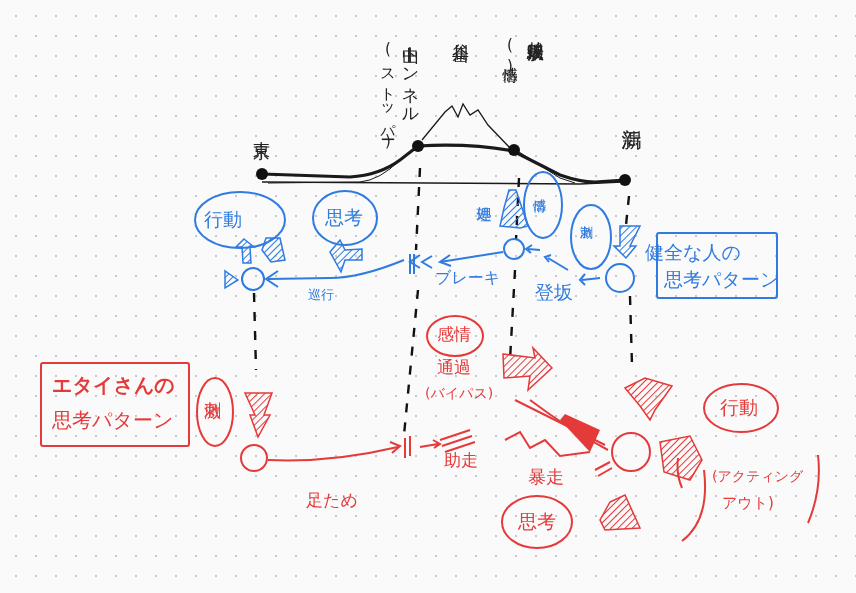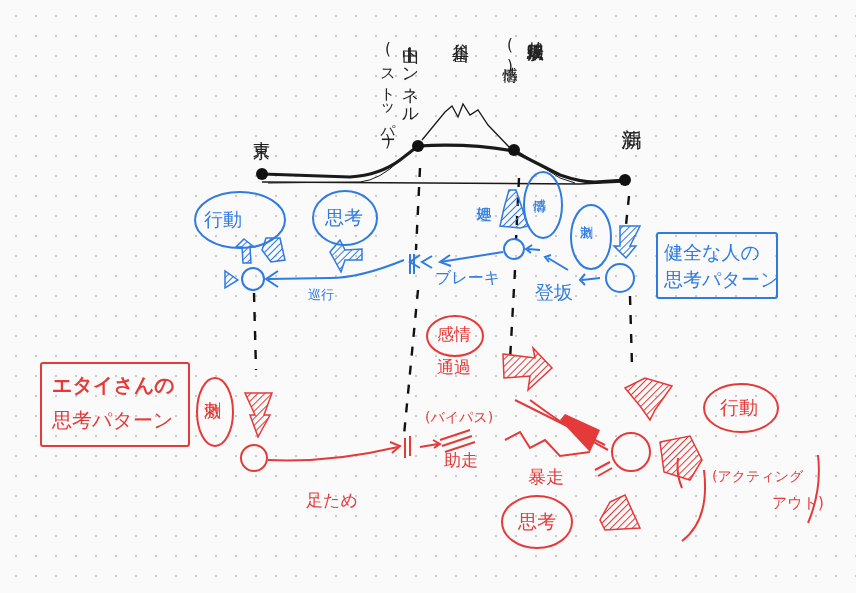--- a/index.html
+++ b/index.html
@@ -110,36 +110,36 @@
 </svg>
 
 <div class="lbl k v" style="left:253px;top:128px;">東京</div>
 <div class="lbl k v" style="left:402px;top:33px;">中山トンネル</div>
 <div class="lbl k v" style="left:380px;top:40px;font-size:15px;">(ストッパー)</div>
 <div class="lbl k v" style="left:452px;top:30px;">谷川岳</div>
 <div class="lbl k v" style="left:527px;top:28px;">越後湯沢駅</div>
 <div class="lbl k v" style="left:502px;top:36px;font-size:15px;">(感情)</div>
 <div class="lbl k v" style="left:622px;top:113px;font-size:20px;">新潟</div>
 
-<div class="lbl b" style="left:664px;top:243px;font-size:19px;">健全な人の</div>
+<div class="lbl b" style="left:645px;top:243px;font-size:19px;">健全な人の</div>
 <div class="lbl b" style="left:664px;top:270px;font-size:19px;">思考パターン</div>
 <div class="lbl b v" style="left:580px;top:215px;">刺激</div>
 <div class="lbl b v" style="left:533px;top:188px;">感情</div>
 <div class="lbl b v" style="left:476px;top:195px;font-size:15px;">処理</div>
 <div class="lbl b" style="left:535px;top:283px;font-size:19px;">登坂</div>
 <div class="lbl b" style="left:435px;top:270px;font-size:16px;">ブレーキ</div>
 <div class="lbl b" style="left:308px;top:288px;">巡行</div>
 <div class="lbl b" style="left:325px;top:208px;font-size:19px;">思考</div>
 <div class="lbl b" style="left:204px;top:210px;font-size:19px;">行動</div>
 
 <div class="lbl r" style="left:52px;top:375px;font-size:20px;font-weight:bold;">エタイさんの</div>
 <div class="lbl r" style="left:52px;top:410px;font-size:20px;">思考パターン</div>
 <div class="lbl r v" style="left:204px;top:388px;">刺激</div>
 <div class="lbl r" style="left:306px;top:492px;">足ため</div>
 <div class="lbl r" style="left:444px;top:452px;">助走</div>
 <div class="lbl r" style="left:437px;top:326px;">感情</div>
 <div class="lbl r" style="left:437px;top:360px;font-family:Liberation Mono, monospace;">通過</div>
-<div class="lbl r" style="left:425px;top:386px;font-size:14px;margin-top:24px;">(バイパス)</div>
+<div class="lbl r" style="left:425px;top:386px;font-size:14px;">(バイパス)</div>
 <div class="lbl r" style="left:528px;top:468px;font-size:18px;text-align:center;">暴走</div>
 <div class="lbl r" style="left:518px;top:512px;font-size:19px;">思考</div>
 <div class="lbl r" style="left:720px;top:398px;font-size:19px;">行動</div>
 <div class="lbl r" style="left:712px;top:469px;font-size:14px;">(アクティング</div>
-<div class="lbl r" style="left:772px;top:496px;font-size:15px;">アウト)</div>
+<div class="lbl r" style="left:722px;top:496px;font-size:15px;">アウト)</div>
 
 </body></html>

